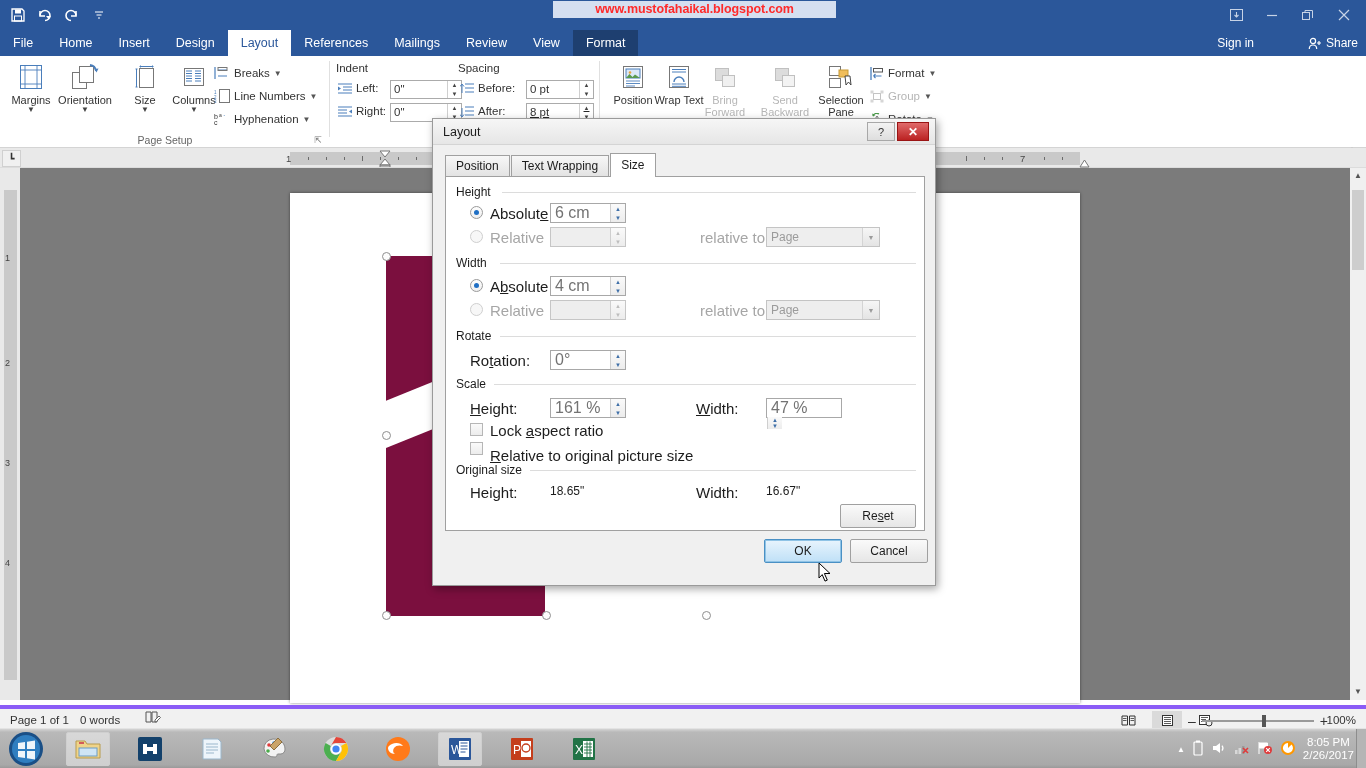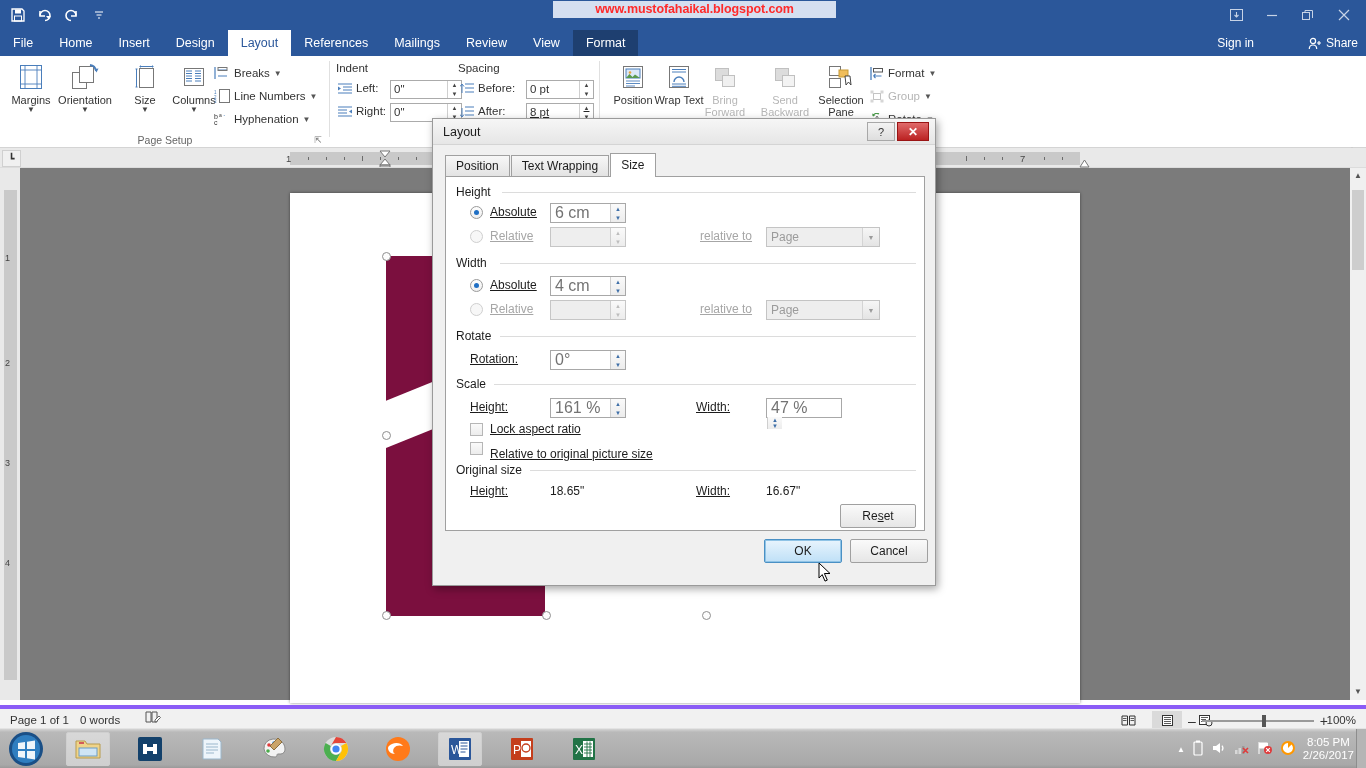--- a/index.html
+++ b/index.html
@@ -234,21 +234,21 @@
     background:linear-gradient(to bottom,#f7f7f7,#e2e2e2);
     border:1px solid #a0a0a0; border-bottom:none; margin-right:1px; color:#1c1c1c;
   }
   .dtab.active { background:#fff; height:24px; line-height:23px; position:relative; top:-2px; z-index:2; }
   #dlg-panel {
     position:absolute; left:12px; top:57px; width:480px; height:355px;
     background:#fff; border:1px solid #a0a0a0;
   }
   .sect { position:absolute; font-size:12px; color:#1c1c1c; }
   .sect-line { position:absolute; height:1px; background:#dcdcdc; }
-  .flabel { position:absolute; font-size:12px; color:#1c1c1c;text-decoration:underline; }
+  .flabel { position:absolute; font-size:15px; color:#1c1c1c; }
   .flabel.dis { color:#a6a6a6; }
   .radio {
     position:absolute; width:13px; height:13px; border-radius:50%;
     border:1px solid #9a9a9a; background:linear-gradient(to bottom,#fdfdfd,#efefef);
   }
   .radio.on::after {
     content:''; position:absolute; left:3px; top:3px; width:5px; height:5px;
     border-radius:50%; background:#1f6fc4;
   }
   .radio.dis { border-color:#cfcfcf; background:#f7f7f7; }

